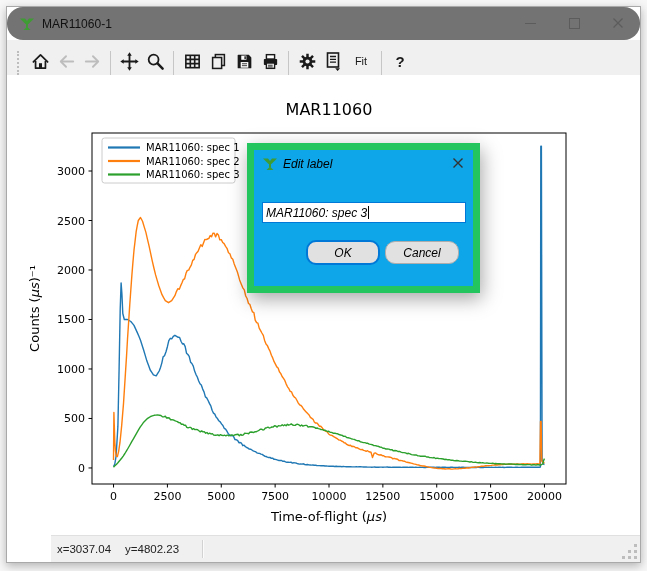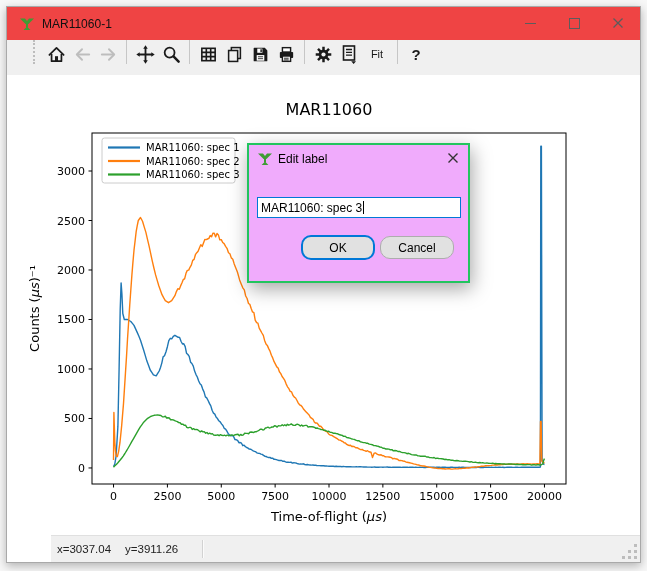--- a/index.html
+++ b/index.html
@@ -1,44 +1,44 @@
 <!DOCTYPE html>
 <html><head>
 <meta charset="utf-8">
 <style>
   html,body{margin:0;padding:0;background:#f7f7f7;width:647px;height:571px;overflow:hidden;
     font-family:"Liberation Sans",sans-serif;}
   .window{position:absolute;left:6px;top:6px;width:633px;height:555px;background:#fff;
     border:1px solid #a9a9a9;box-shadow:0 3px 9px rgba(0,0,0,.28);display:flex;flex-direction:column;}
-  .titlebar{height:33px;display:flex;align-items:center;background:#ef4444;flex:0 0 auto;}
+  .titlebar{height:33px;display:flex;align-items:center;background:#737373;flex:0 0 auto;border-radius:16px;}
   .titlebar .appicon{margin-left:12px;width:16px;height:16px;flex:0 0 auto;}
   .titlebar .title{margin-left:7px;font-size:12px;color:#111;}
   .winctl{margin-left:auto;display:flex;align-items:center;height:100%;}
   .winctl .ctl{width:44px;height:100%;display:flex;align-items:center;justify-content:center;cursor:default;}
   .ctl-min-glyph{width:11px;height:1px;background:#5c5c5c;}
   .ctl-max-glyph{width:9px;height:9px;border:1px solid #5c5c5c;}
-  .toolbar{height:35px;background:#f0f0f0;display:flex;align-items:flex-start;padding-left:24px;flex:0 0 auto;}
+  .toolbar{height:35px;background:#f0f0f0;display:flex;align-items:flex-end;padding-left:8px;flex:0 0 auto;}
   .tb-handle{width:0;height:24px;border-left:2px dotted #bdbdbd;margin:0 8px 0 2px;}
   .tb-btn{width:26px;height:28px;display:flex;align-items:center;justify-content:center;border-radius:3px;}
   .tb-btn .lbl{font-size:11px;color:#1a1a1a;}
   .tb-btn .lbl.help{font-size:15px;font-weight:bold;}
   .tb-btn.fit{width:30px;}
   .tb-sep{width:1px;height:24px;background:#c6c6c6;margin:0 5px;}
   .figure{flex:1 1 auto;position:relative;background:#fff;}
   .figure svg{position:absolute;left:0;top:0;}
   .statusbar{height:26px;background:#f0f0f0;border-top:1px solid #e0e0e0;display:flex;align-items:center;
     font-size:11.5px;color:#222;position:relative;flex:0 0 auto;margin-left:44px;}
   .statusbar .xy{margin-left:6px;}
   .statusbar .xy+.xy{margin-left:14px;}
   .sb-sep{position:absolute;left:151px;top:4px;bottom:4px;width:1px;background:#d2d2d2;border-right:1px solid #fbfbfb;}
   .grip{position:absolute;right:3px;bottom:3px;width:15px;height:15px;}
   .grip i{position:absolute;width:3px;height:3px;background:#bdbdbd;}
   
-  .dialog{position:absolute;left:247px;top:143px;width:219px;height:136px;background:#f0abfc;
-    border:2px solid #22c55e;box-shadow:2px 6px 18px rgba(0,0,0,.35);z-index:10;}
+  .dialog{position:absolute;left:247px;top:143px;width:219px;height:136px;background:#0ea5e9;
+    border:7px solid #22c55e;box-shadow:2px 6px 18px rgba(0,0,0,.35);z-index:10;font-style:italic;}
   .dlg-title{height:27px;display:flex;align-items:center;}
   .dlg-title .appicon{margin-left:8px;width:15px;height:15px;}
   .dlg-title .txt{margin-left:6px;font-size:12px;color:#000;}
   .dlg-close{margin-left:auto;width:30px;height:100%;display:flex;align-items:center;justify-content:center;}
   .dlg-input{position:absolute;left:8px;top:52px;width:196px;height:17px;border:1px solid #0078d7;
     background:#fff;font-size:12px;color:#000;padding:1px 3px;display:flex;align-items:center;}
   .caret{display:inline-block;width:1px;height:13px;background:#000;margin-left:1px;}
   .btn{position:absolute;font-size:12px;color:#000;background:#e1e1e1;display:flex;align-items:center;
     justify-content:center;box-sizing:border-box;font-family:"Liberation Sans",sans-serif;border-radius:10px;}
   .btn.ok{left:52px;top:90px;width:74px;height:25px;border:2px solid #0078d7;}
@@ -243,21 +243,21 @@
           <text x="139" y="76" font-family="&quot;DejaVu Sans&quot;,sans-serif" font-size="10" fill="#000" text-anchor="start">MAR11060: spec 1</text>
           <line x1="101" y1="86" x2="133" y2="86" stroke="#ff7f0e" stroke-width="2.2"></line>
           <text x="139" y="89.5" font-family="&quot;DejaVu Sans&quot;,sans-serif" font-size="10" fill="#000" text-anchor="start">MAR11060: spec 2</text>
           <line x1="101" y1="99.5" x2="133" y2="99.5" stroke="#2ca02c" stroke-width="2.2"></line>
           <text x="139" y="103" font-family="&quot;DejaVu Sans&quot;,sans-serif" font-size="10" fill="#000" text-anchor="start">MAR11060: spec 3</text>
         </g>
       </svg>
   </div>
   <div class="statusbar">
     <span class="xy">x=3037.04</span>
-    <span class="xy">y=3911.26</span>
+    <span class="xy">y=4802.23</span>
     <span class="sb-sep"></span>
     <span class="grip">
       <i style="right:0;top:0"></i>
         <i style="right:6px;top:6px"></i>
         <i style="right:0;top:6px"></i>
       <i style="right:12px;top:12px"></i>
         <i style="right:6px;top:12px"></i>
         <i style="right:0;top:12px"></i>
     </span>
   </div>

